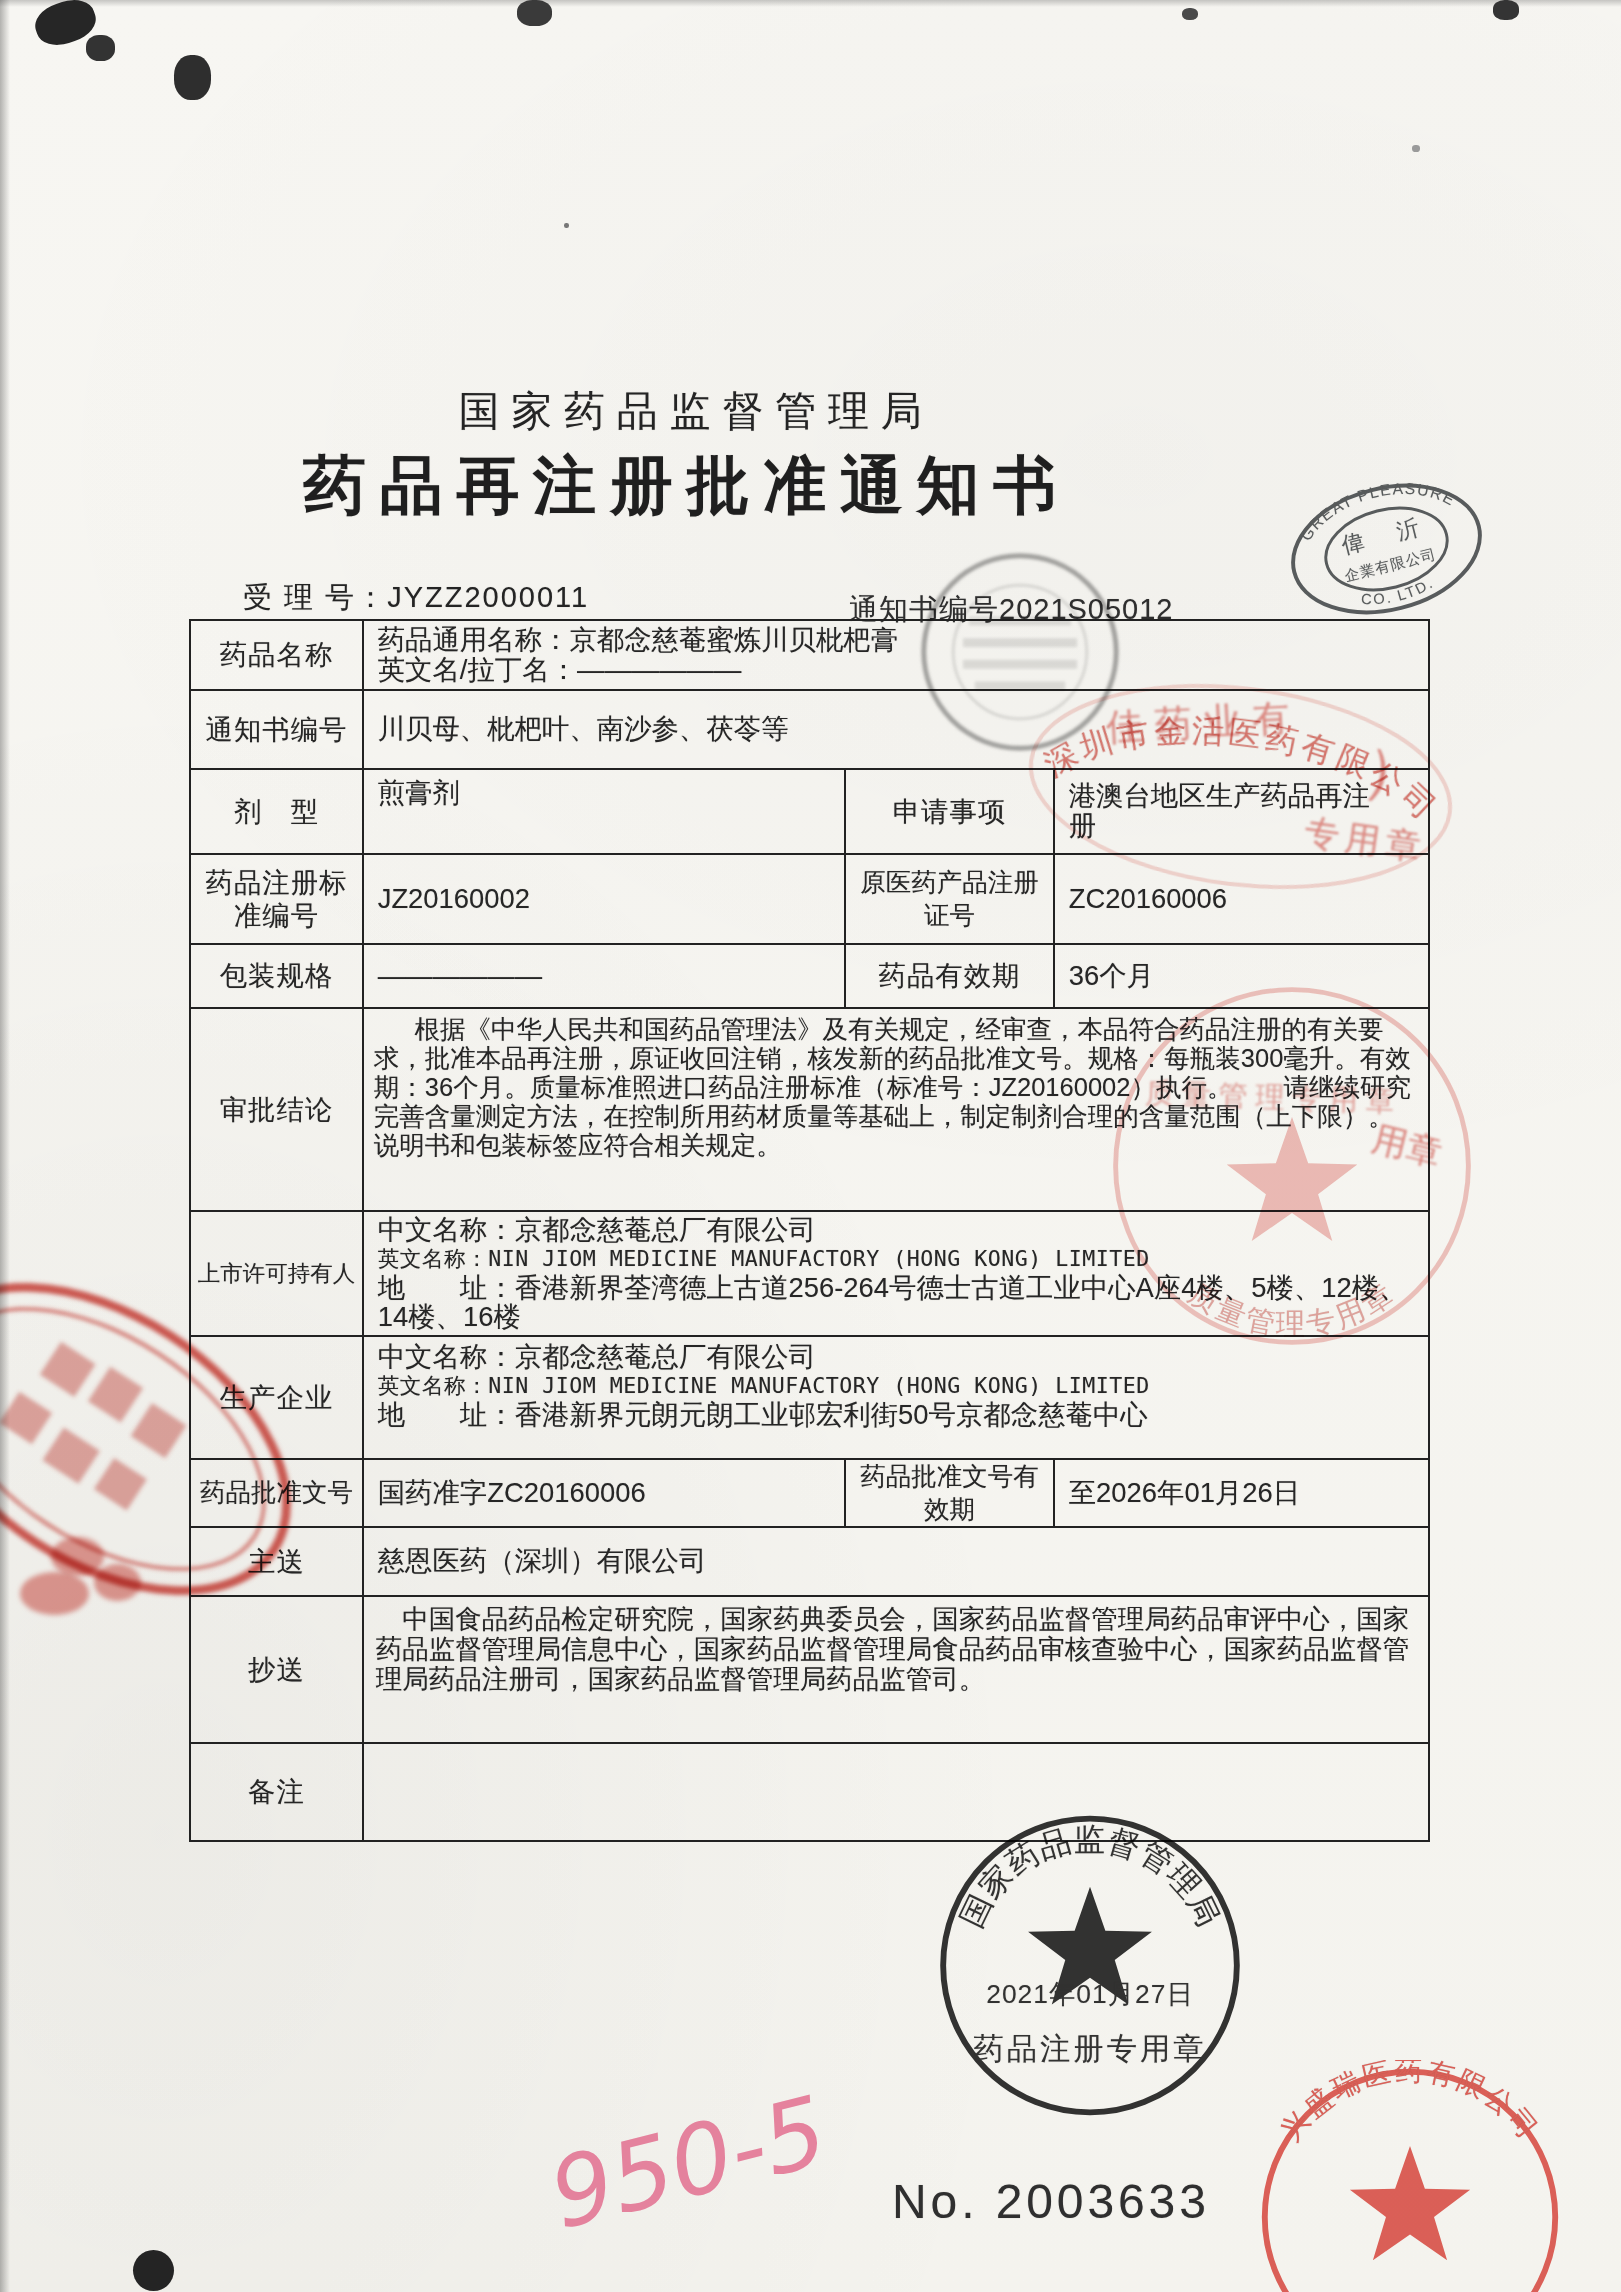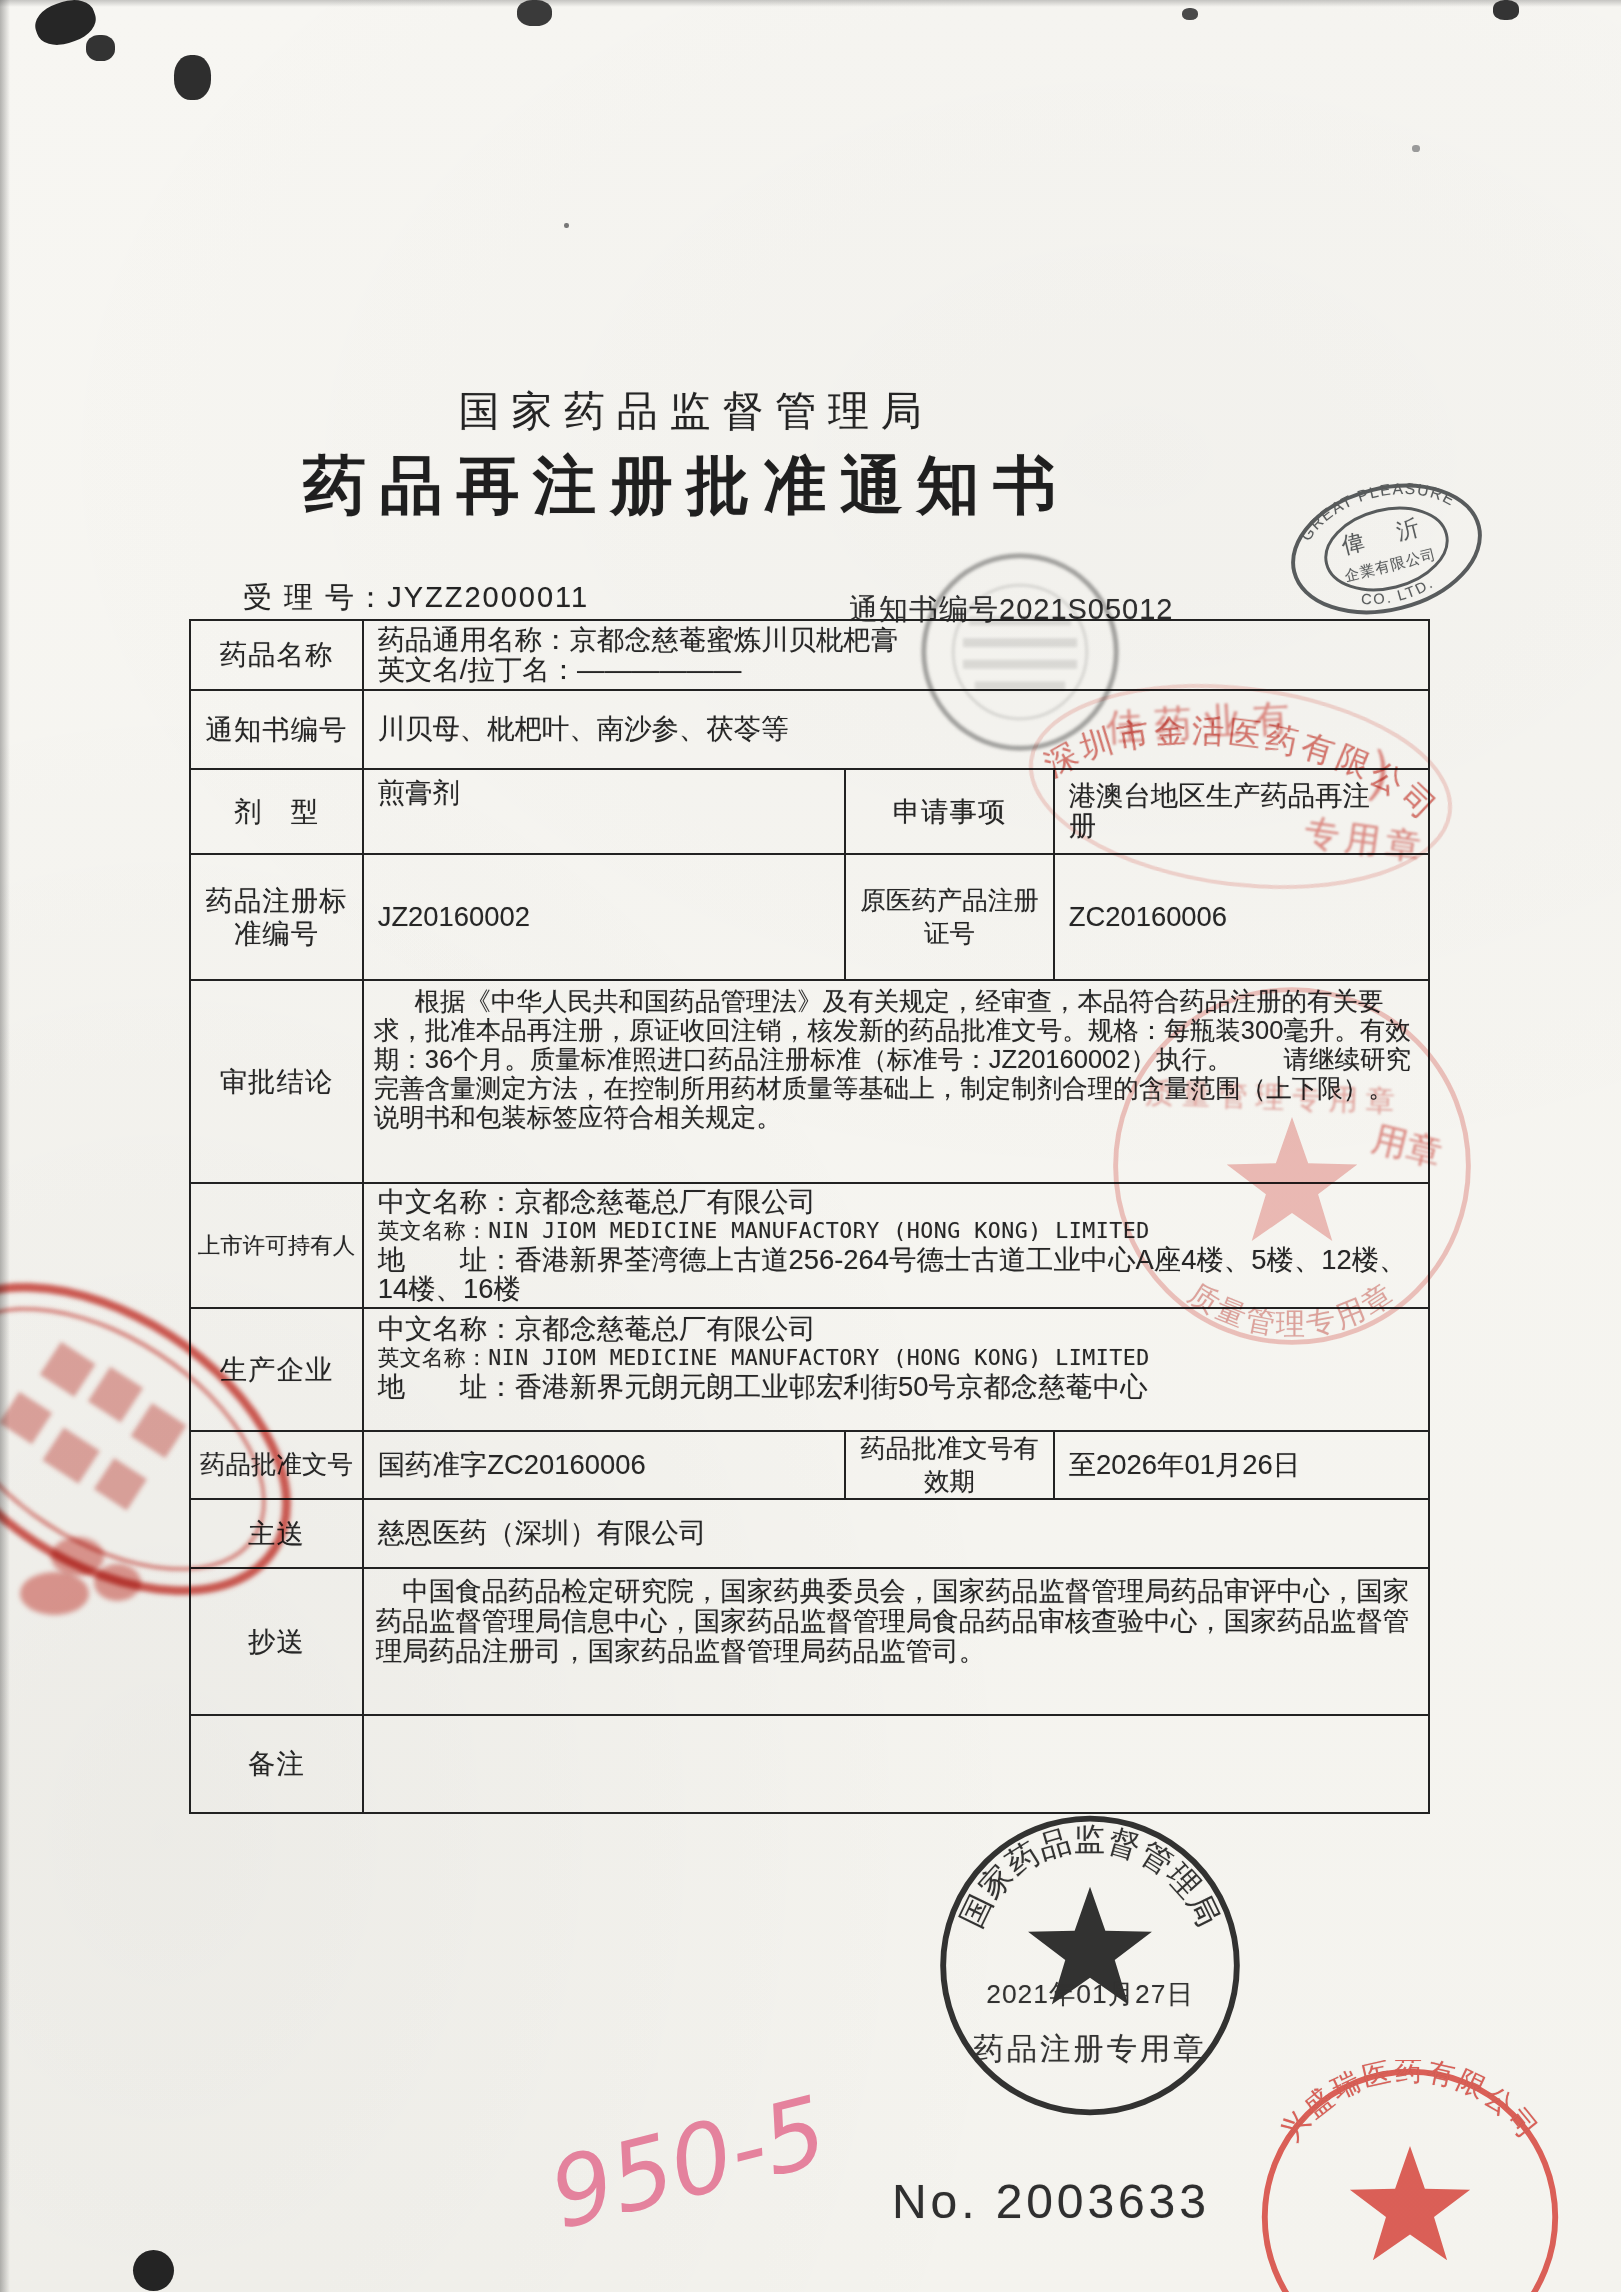--- a/index.html
+++ b/index.html
@@ -88,25 +88,31 @@
     <tr style="height:79px">
       <td class="lbl">通知书编号</td>
       <td class="val" colspan="3">川贝母、枇杷叶、南沙参、茯苓等</td>
     </tr>
     <tr style="height:85px">
       <td class="lbl">剂　型</td>
       <td class="val top">煎膏剂</td>
       <td class="lbl">申请事项</td>
       <td class="val" style="padding-right:43px">港澳台地区生产药品再注册</td>
     </tr>
-    <tr style="height:126px">
+    <tr style="height:90px">
       <td class="lbl">药品注册标准编号</td>
       <td class="val">JZ20160002</td>
       <td class="lbl small" style="font-size:25.5px">原医药产品注册证号</td>
       <td class="val">ZC20160006</td>
+    </tr>
+    <tr style="height:64px">
+      <td class="lbl">包装规格</td>
+      <td class="val">——————</td>
+      <td class="lbl">药品有效期</td>
+      <td class="val">36个月</td>
     </tr>
     <tr style="height:203px">
       <td class="lbl">审批结论</td>
       <td class="val top indent16" colspan="3" style="font-size:25.5px;line-height:29px;padding:5.9px 9.8px;">根据《中华人民共和国药品管理法》及有关规定，经审查，本品符合药品注册的有关要求，批准本品再注册，原证收回注销，核发新的药品批准文号。规格：每瓶装300毫升。有效期：36个月。质量标准照进口药品注册标准（标准号：JZ20160002）执行。　　请继续研究完善含量测定方法，在控制所用药材质量等基础上，制定制剂合理的含量范围（上下限）。说明书和包装标签应符合相关规定。</td>
     </tr>
     <tr style="height:120px">
       <td class="lbl small">上市许可持有人</td>
       <td class="val top" colspan="3" style="padding-top:2.9px;">
         <div class="addr-line">中文名称：京都念慈菴总厂有限公司</div>
         <div class="addr-line en">英文名称：NIN JIOM MEDICINE MANUFACTORY (HONG KONG) LIMITED</div>

